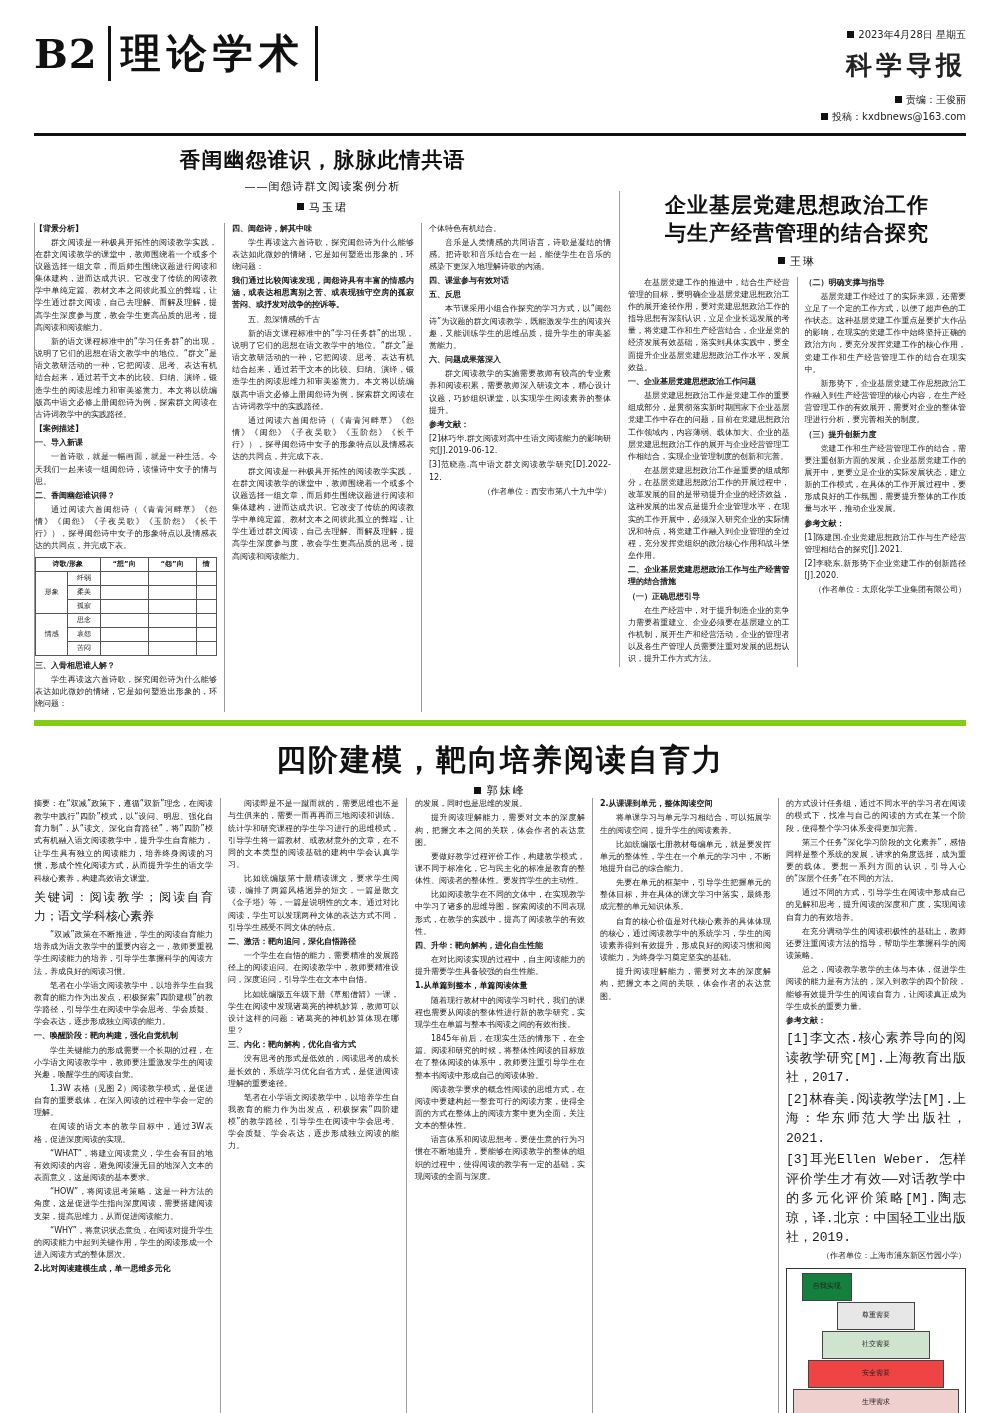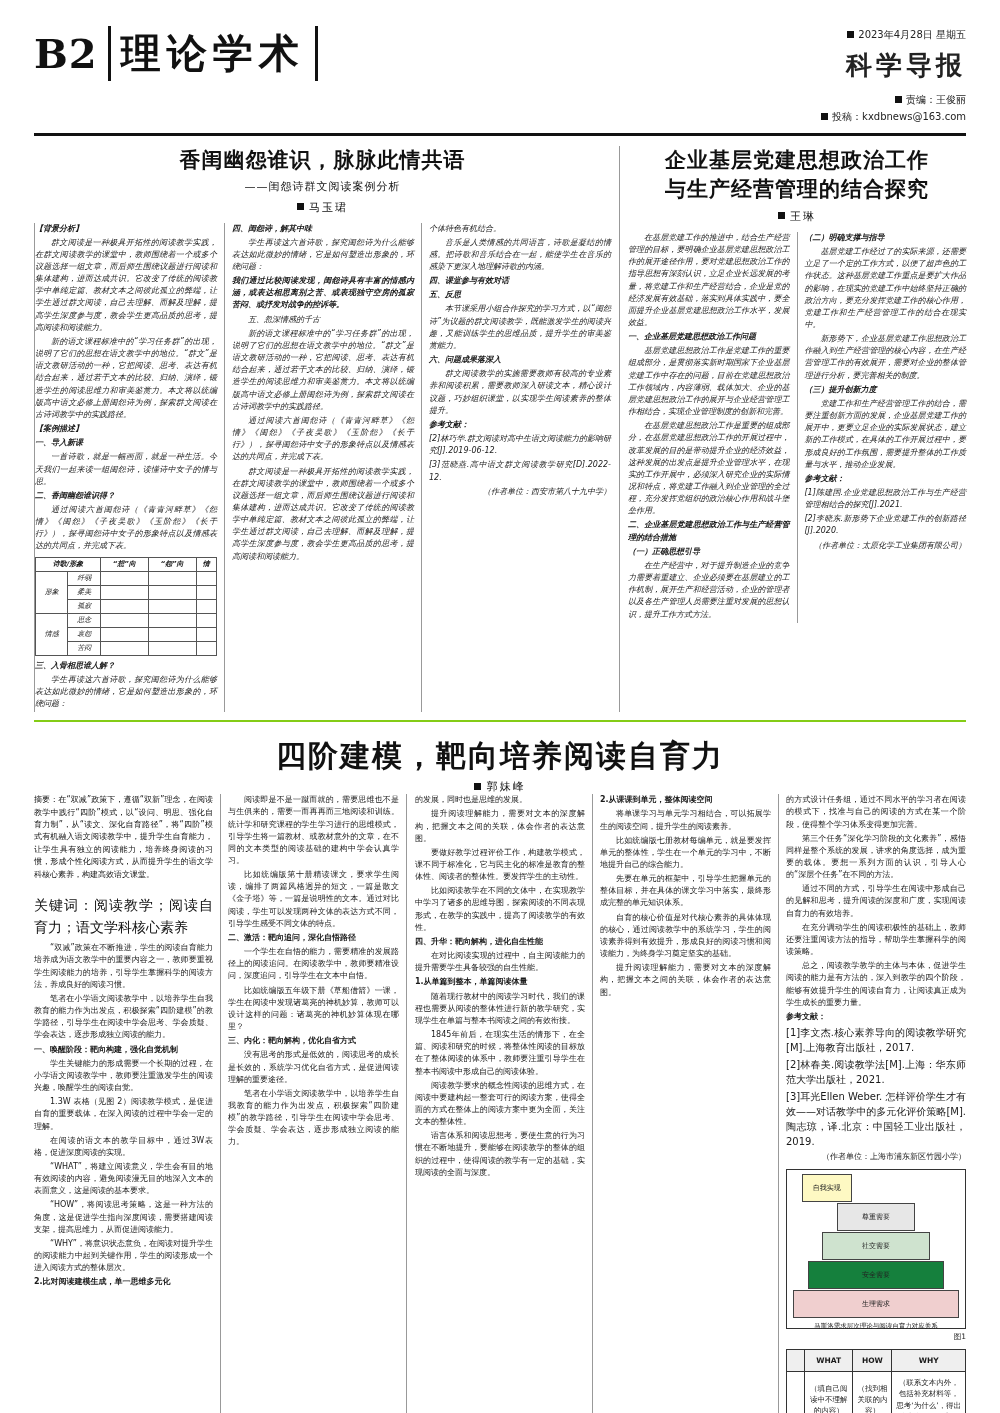--- a/index.html
+++ b/index.html
@@ -10,61 +10,61 @@
   .masthead{display:flex;align-items:flex-start;justify-content:space-between;border-bottom:3px solid #111;padding-bottom:8px;}
   .mh-left{display:flex;align-items:center;gap:10px;}
   .mh-page{font-family:"DejaVu Serif","Liberation Serif",serif;font-size:40px;font-weight:700;letter-spacing:1px;}
   .mh-title{font-family:"DejaVu Serif","Liberation Serif",serif;font-size:40px;font-weight:700;letter-spacing:6px;border-left:3px solid #111;border-right:3px solid #111;padding:0 10px;}
   .mh-right{text-align:right;font-size:10px;line-height:1.7;color:#222;}
   .mh-brand{font-family:"DejaVu Serif","Liberation Serif",serif;font-size:26px;font-weight:700;letter-spacing:4px;margin-bottom:4px;}
   .mh-meta-row{display:flex;justify-content:flex-end;align-items:center;gap:4px;}
   .sq{display:inline-block;width:7px;height:7px;background:#111;}
 
   
-  .top-wrap{display:flex;gap:0;margin-top:10px;border-bottom:2px solid #84cc16;padding-bottom:8px;}
+  .top-wrap{display:flex;gap:0;margin-top:10px;border-bottom:6px solid #84cc16;padding-bottom:8px;align-items:center;}
   .col{box-sizing:border-box;}
   .rule{border-left:1px solid #999;}
 
   .art-head{text-align:center;margin-bottom:6px;}
   .art-title{font-family:"DejaVu Serif","Liberation Serif",serif;font-size:21px;font-weight:700;letter-spacing:1px;line-height:1.35;}
   .art-sub{font-size:11px;margin-top:4px;letter-spacing:1px;}
   .byline{text-align:center;font-size:11px;margin:6px 0 8px;letter-spacing:2px;}
   .byline .sq{margin-right:5px;vertical-align:1px;}
 
   .body-text{font-size:8px;line-height:1.52;text-align:justify;color:#1a1a1a;}
   .body-text p{margin:0 0 2px;text-indent:2em;}
   .body-text p.nind{text-indent:0;}
   .sechead{font-weight:700;}
 
-  .subcols{display:flex;font-style:italic;}
+  .subcols{display:flex;}
   .subcol{padding:0 7px;}
 
   
   table.poemtab{border-collapse:collapse;width:100%;font-size:7px;margin:4px 0;}
   table.poemtab td,table.poemtab th{border:1px solid #555;padding:1px 2px;text-align:center;height:11px;}
 
   
   .feature-title{font-family:"DejaVu Serif","Liberation Serif",serif;font-size:30px;font-weight:700;text-align:center;letter-spacing:2px;margin:14px 0 2px;}
   .feature-by{text-align:center;font-size:11px;letter-spacing:2px;margin-bottom:0;}
 
   .bottom-wrap{display:flex;}
   .bcol{box-sizing:border-box;padding:0 7px;}
 
   .abstract{font-size:8px;line-height:1.55;text-align:justify;}
-  .kw{font-size:14px;line-height:1.55;margin-top:14px;text-align:justify;}
+  .kw{font-size:12px;line-height:1.55;margin-top:3px;text-align:justify;}
 
   
   .figbox{border:1px solid #333;margin-top:6px;padding:4px;}
   .figcap{text-align:right;font-size:7.5px;margin-top:2px;}
   .pyramid{position:relative;height:150px;}
   .prow{display:flex;justify-content:center;align-items:center;color:#222;font-size:7px;border:1px solid #444;height:26px;margin:0 auto 1px;}
   .fig2 table{border-collapse:collapse;width:100%;font-size:7.5px;}
   .fig2 td,.fig2 th{border:1px solid #333;padding:5px 3px;text-align:center;vertical-align:middle;}
   .fig2 th{background:#efefef;font-weight:700;}
-  .reflist{font-size:10px;line-height:1.5;}
+  .reflist{font-size:13px;line-height:1.5;font-family:Liberation Mono, monospace;}
 </style>
 </head>
 <body>
 
 <div class="page">
 
   <div class="masthead">
     <div class="mh-left">
       <div class="mh-page">B2</div>
       <div class="mh-title">理论学术</div>
@@ -287,24 +287,24 @@
         <p>在充分调动学生的阅读积极性的基础上，教师还要注重阅读方法的指导，帮助学生掌握科学的阅读策略。</p>
         <p>总之，阅读教学教学的主体与本体，促进学生阅读的能力是有方法的，深入到教学的四个阶段，能够有效提升学生的阅读自育力，让阅读真正成为学生成长的重要力量。</p>
         <p class="nind sechead">参考文献：</p>
         <p class="nind reflist">[1]李文杰.核心素养导向的阅读教学研究[M].上海教育出版社，2017.</p>
         <p class="nind reflist">[2]林春美.阅读教学法[M].上海：华东师范大学出版社，2021.</p>
         <p class="nind reflist">[3]耳光Ellen Weber. 怎样评价学生才有效——对话教学中的多元化评价策略[M].陶志琼，译.北京：中国轻工业出版社，2019.</p>
         <p class="nind" style="text-align:right;">（作者单位：上海市浦东新区竹园小学）</p>
 
         <div class="figbox">
           <div class="pyramid">
-            <div class="prow" style="width:28%;background:#fef9c3;margin-left:11px;">自我实现</div>
+            <div class="prow" style="width:28%;background:#15803d;margin-left:11px;">自我实现</div>
             <div class="prow" style="width:45%;background:#e7e7e7;">尊重需要</div>
             <div class="prow" style="width:62%;background:#cfe3cf;">社交需要</div>
-            <div class="prow" style="width:79%;background:#15803d;">安全需要</div>
+            <div class="prow" style="width:79%;background:#ef4444;">安全需要</div>
             <div class="prow" style="width:96%;background:#f0cfcf;">生理需求</div>
             <div style="font-size:6.5px;text-align:center;margin-top:4px;">马斯洛需求层次理论与阅读自育力对应关系</div>
           </div>
         </div>
         <div class="figcap">图1</div>
 
         <div class="fig2" style="margin-top:6px;">
           <table>
             <tbody>
                 <tr>

